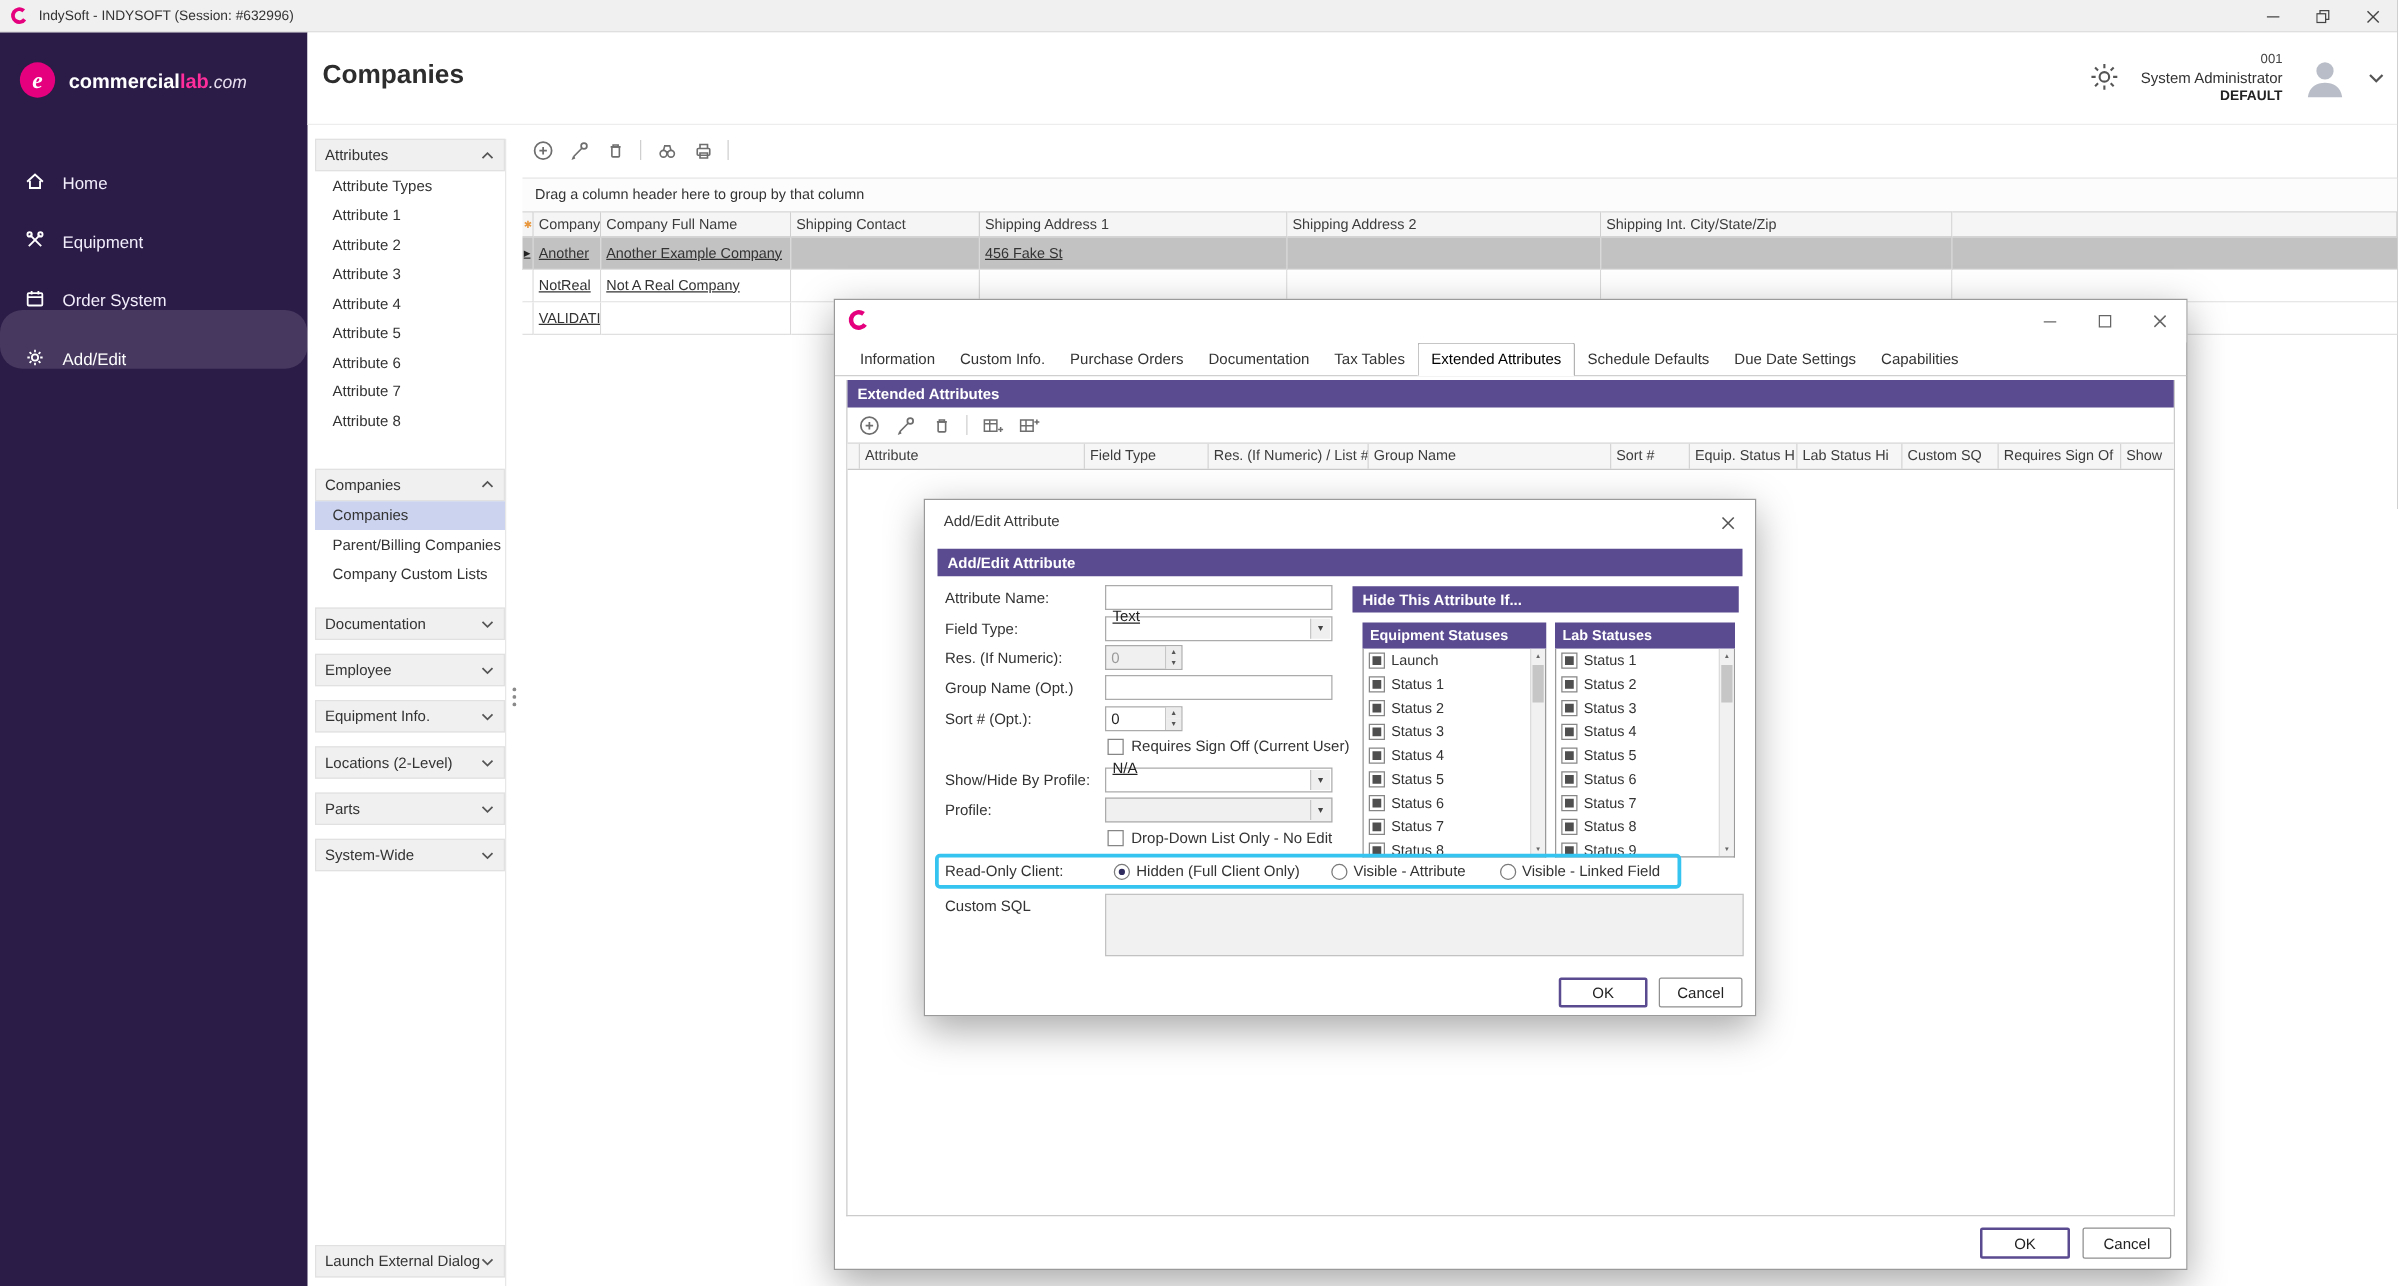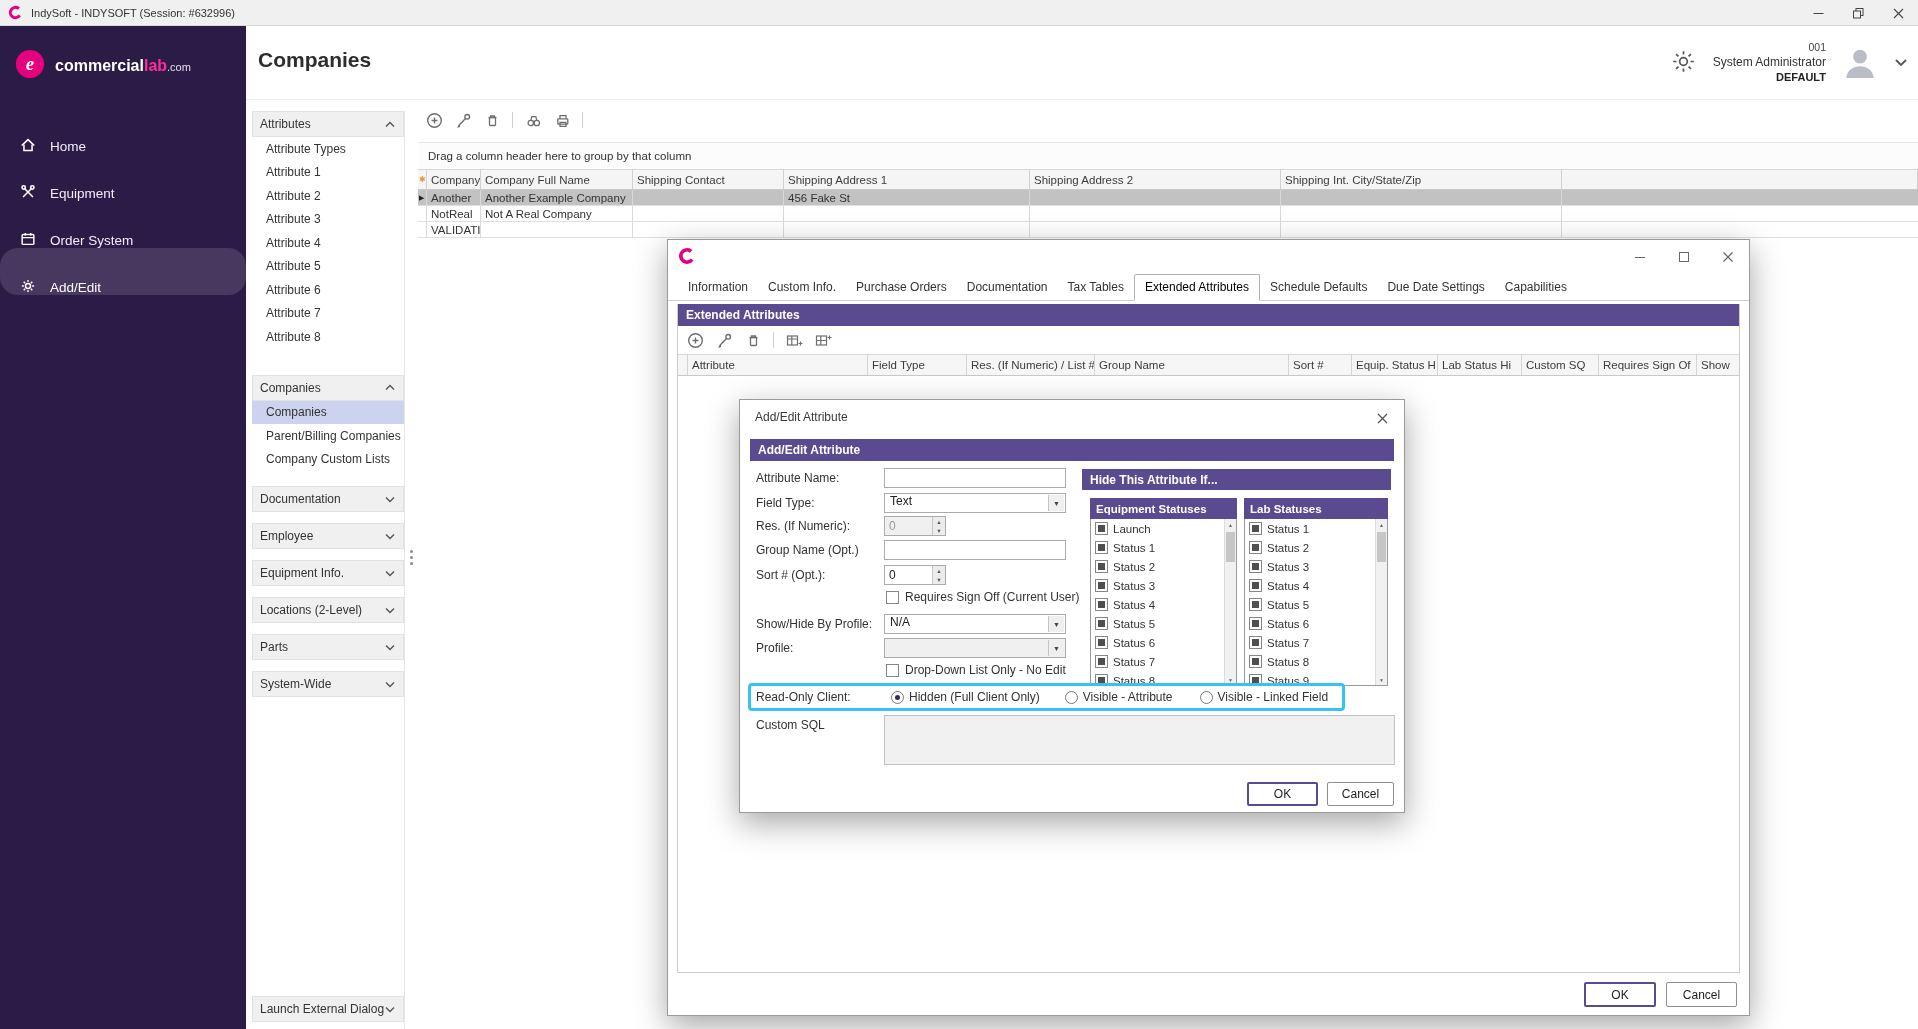--- a/index.html
+++ b/index.html
@@ -12,21 +12,21 @@
   .titlebar .app-icon { margin-left:8px; display:inline-flex; }
   .titlebar .title-text { margin-left:8px; font-size:11px; color:#333; }
   .win-btns { position:absolute; right:0; top:0; height:26px; display:flex; }
   .win-btn { width:40px; height:26px; display:flex; align-items:center; justify-content:center; }
 
   
   .sidebar { position:absolute; left:0; top:26px; width:246px; bottom:0; background:#2b1b47; }
   .logo-row { display:flex; align-items:center; gap:9px; padding:22px 12px 24px 14px; }
   .logo-text { font-size:16px; font-weight:bold; color:#fff; white-space:nowrap; }
   .logo-text .lab { color:#ff2d9b; }
-  .logo-text .com { font-size:11px; font-weight:normal; color:#e8e0f0; }
+  .logo-text .com { font-size:14px; font-weight:normal; color:#e8e0f0;font-style:italic; }
   .menu-item { display:flex; align-items:flex-end; gap:13px; height:47px; padding:0 19px; color:#f2eefb; font-size:13.5px; cursor:default; }
   .menu-item.active { background:rgba(255,255,255,0.13); color:#fff;border-radius:18px; }
   .mi { width:18px; height:18px; flex:0 0 auto; }
 
   
   .main-header { position:absolute; left:246px; top:26px; right:0; height:74px; background:#fff; border-bottom:1px solid #ededed; }
   .page-title { position:absolute; left:12px; top:22px; font-size:21px; color:#2d2d2d; }
   .user-area { position:absolute; right:10px; top:10px; height:54px; display:flex; align-items:center; gap:16px; }
   .user-text { text-align:right; line-height:1.3; }
   .user-id { font-size:10.5px; color:#444; }
@@ -51,21 +51,21 @@
   
   .content { position:absolute; left:418px; top:100px; right:0; bottom:0; background:#fff; }
   .toolbar { position:absolute; left:7px; top:8px; height:24px; display:flex; align-items:center; gap:11px; }
   .tb-icon { width:18px; height:18px; display:inline-flex; align-items:center; justify-content:center; }
   .tb-sep { width:1px; height:16px; background:#cfcfcf; }
   .group-hint { position:absolute; left:0; right:0; top:42px; height:27px; display:flex; align-items:center; padding-left:10px; font-size:11.5px; color:#333; border-top:1px solid #e6e6e6; background:#fcfcfc; }
   .grid { position:absolute; left:0; right:0; top:69px; }
   .grow { display:flex; }
   .gcell { border-right:1px solid #d9d9d9; border-bottom:1px solid #e0e0e0; padding:0 4px; display:flex; align-items:center; font-size:11.5px; white-space:nowrap; overflow:hidden; }
   .ghead .gcell { background:#f5f5f5; border-right:1px solid #d0d0d0; border-top:1px solid #d8d8d8; border-bottom:1px solid #c9c9c9; color:#3c3c3c; height:21px; }
-  .grow.data .gcell { height:16px; background:#fff; }
+  .grow.data .gcell { height:26px; background:#fff;text-decoration:underline; }
   .grow.data.selected .gcell { background:#c2c2c2; }
   .c-marker { width:9px; padding:0 1px; }
   .c0 { width:54px; } .c1 { width:152px; } .c2 { width:151px; } .c3 { width:246px; } .c4 { width:251px; } .c5 { width:281px; } .cfill { flex:1; border-right:none; }
   .corner-star::after { content:"✱"; color:#e8973d; font-size:8px; }
   .grow.selected .c-marker::after { content:"▶"; font-size:7px; color:#222; }
 
   
   .dialog { position:absolute; background:#fff; border:1px solid #9a9a9a; box-shadow:0 10px 30px rgba(0,0,0,0.35); }
   .company-dialog { left:667px; top:239px; width:1083px; height:777px; z-index:10; }
   .attr-dialog { left:739px; top:399px; width:666px; height:414px; z-index:20; }
@@ -99,21 +99,21 @@
   .attr-band { position:absolute; left:10px; right:10px; top:39px; }
 
   .frow { position:absolute; left:16px; height:20px; display:flex; align-items:center; }
   .flabel { width:128px; font-size:12px; color:#333; flex:0 0 auto; }
   .ti { border:1px solid #ababab; background:#fff; height:20px; width:182px; font-family:inherit; font-size:12px; padding:0 4px; color:#222; }
   .ti.small { width:62px; padding-right:15px; }
   .ti:disabled, .ti.disabled { background:#f0f0f0; color:#9a9a9a; }
   .spinwrap { position:relative; display:inline-flex; }
   .spin { position:absolute; right:1px; top:1px; bottom:1px; width:13px; display:flex; flex-direction:column; border-left:1px solid #c6c6c6; }
   .spin span { flex:1; background:#ececec; display:flex; align-items:center; justify-content:center; font-size:5.5px; color:#555; }
-  .dd { position:relative; width:182px; height:20px; border:1px solid #ababab; background:#fff; display:flex; align-items:flex-start; padding:0 20px 0 5px; font-size:12px; color:#222; }
+  .dd { position:relative; width:182px; height:20px; border:1px solid #ababab; background:#fff; display:flex; align-items:flex-end; padding:0 20px 12px 5px; font-size:12px; color:#222;text-decoration:underline; }
   .dd .arrow { position:absolute; right:1px; top:1px; bottom:1px; width:16px; background:#efefef; border-left:1px solid #c6c6c6; display:flex; align-items:center; justify-content:center; font-size:7px; color:#444; }
   .dd .arrow::after { content:"▼"; }
   .dd.disabled { background:#f0f0f0; color:#9a9a9a; }
   .cb { width:13px; height:13px; border:1px solid #868686; background:#fff; flex:0 0 auto; position:relative; }
   .cb.ind::after { content:""; position:absolute; inset:2px; background:#4f4f4f; }
   .cblabel { margin-left:6px; font-size:12px; color:#333; white-space:nowrap; }
   .radio { width:13px; height:13px; border:1px solid #7a7a7a; border-radius:50%; background:#fff; flex:0 0 auto; position:relative; }
   .radio.sel::after { content:""; position:absolute; inset:3px; border-radius:50%; background:#2f2a5e; }
   .rlabel { margin-left:5px; font-size:12px; color:#333; white-space:nowrap; }
 

